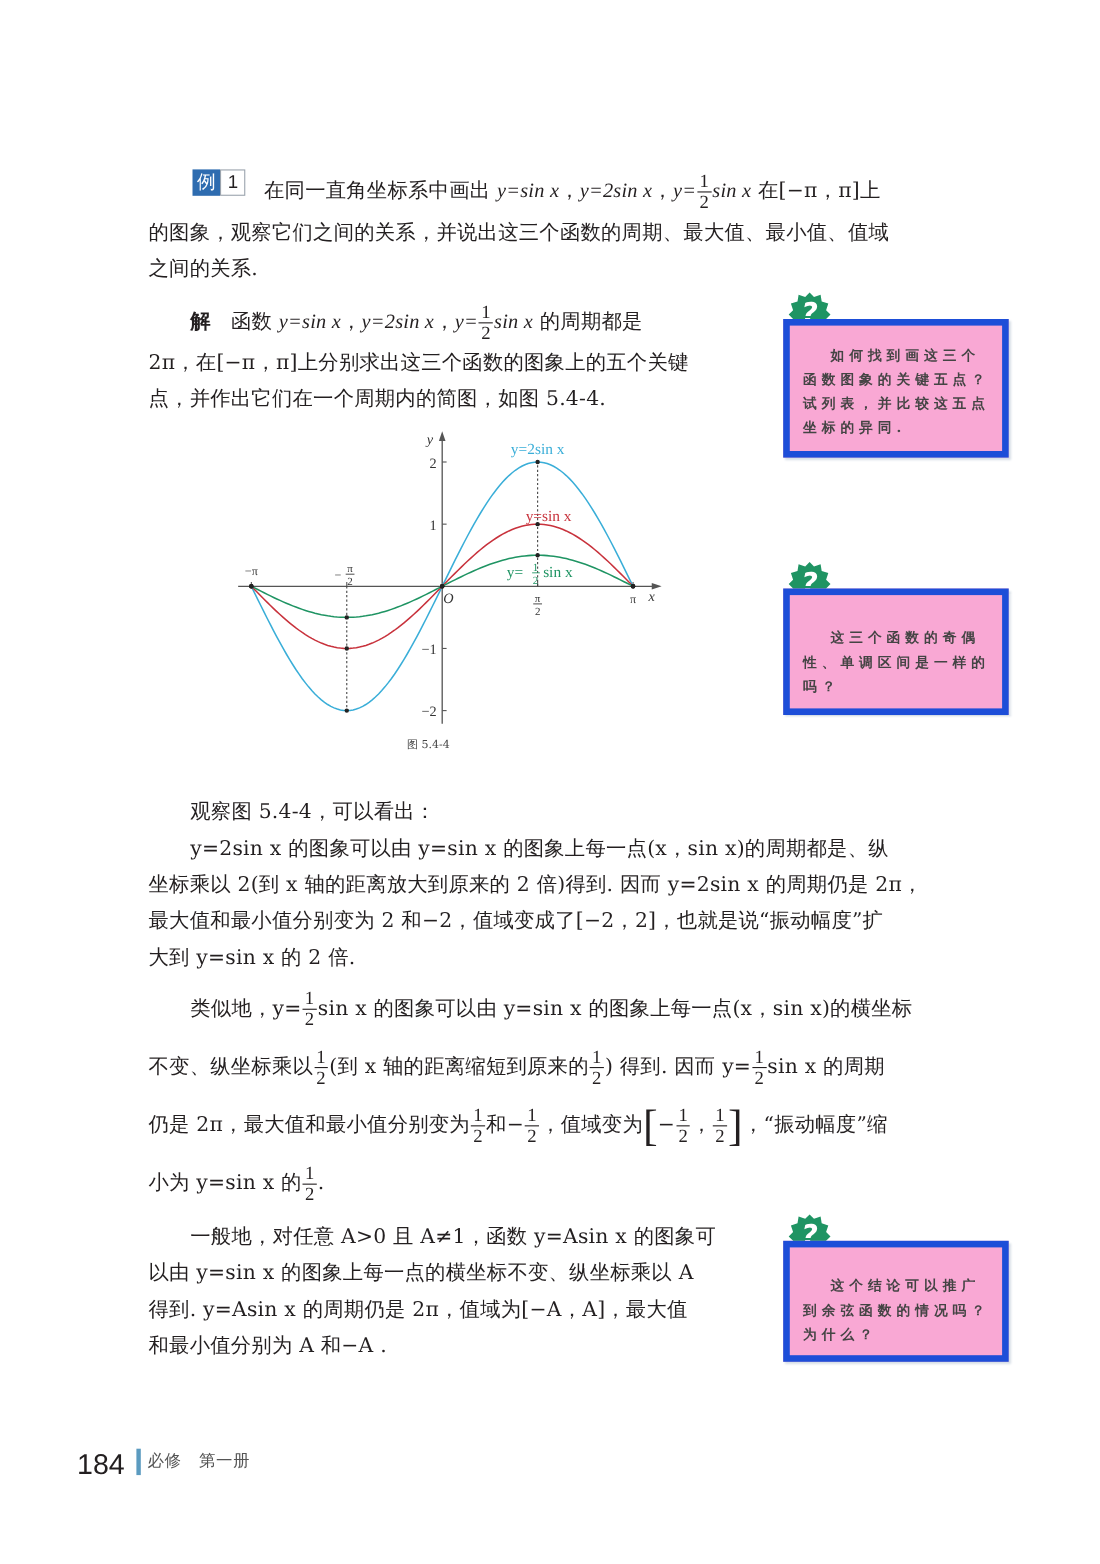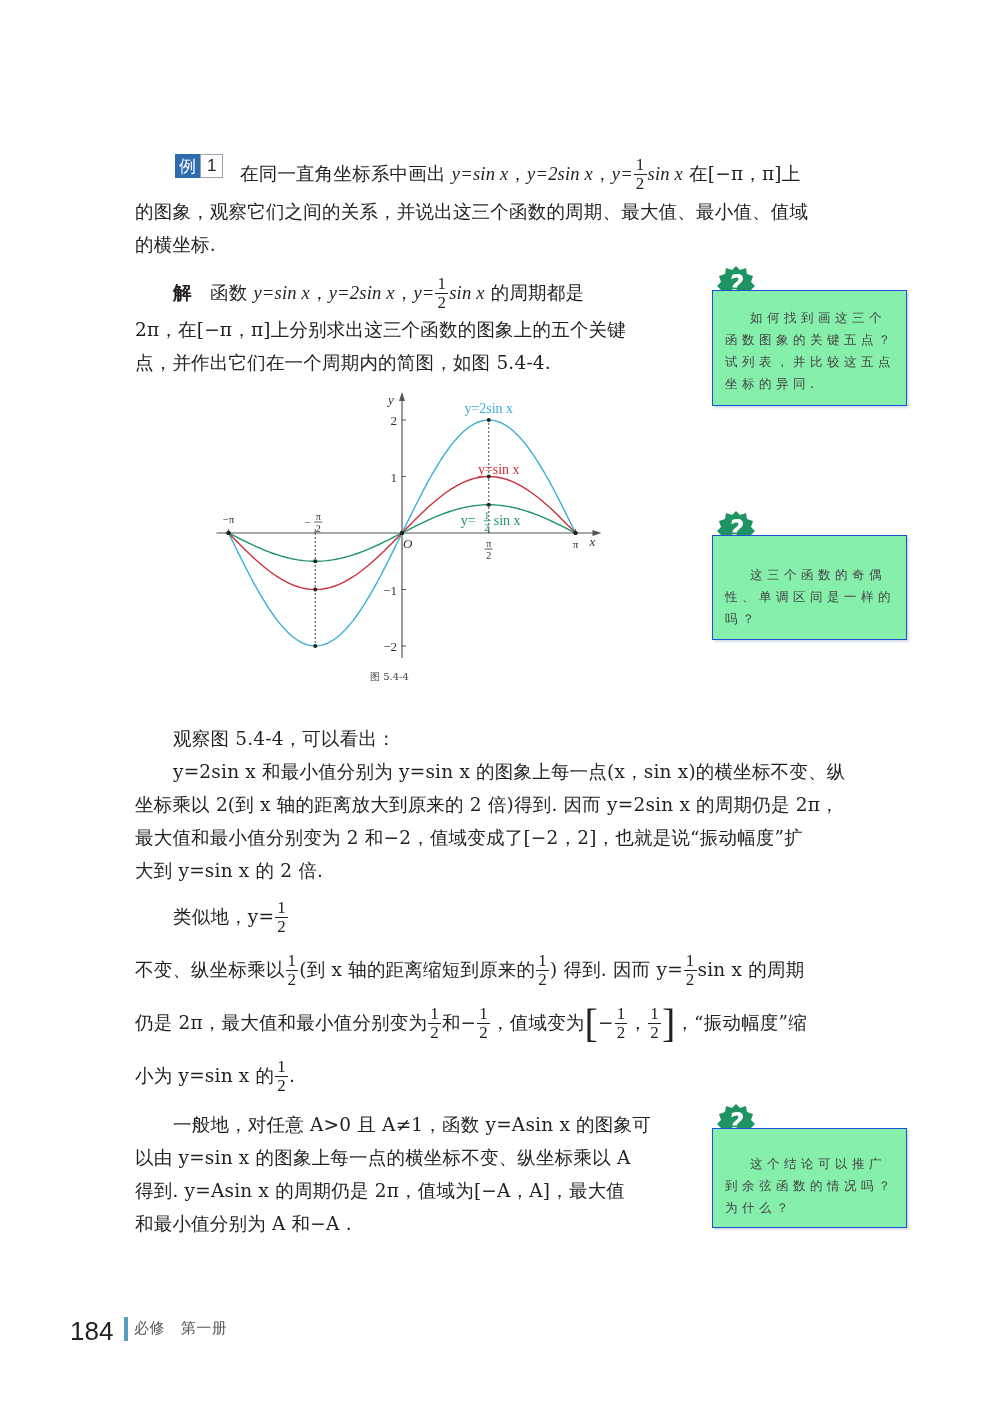--- a/index.html
+++ b/index.html
@@ -8,21 +8,21 @@
   .abs { position: absolute; }
   .line { position: absolute; font-size: 18.5px; line-height: 24px; white-space: nowrap; letter-spacing: 0.2px; }
   .m { font-family: "Liberation Serif", serif; font-style: italic; }
   .frac { display: inline-block; vertical-align: middle; text-align: center; font-family: "Liberation Serif", serif; font-size: 17px; line-height: 18px; margin: 0 1px; }
   .frac .num { display: block; padding: 0 2px; border-bottom: 1px solid #231f20; }
   .frac .den { display: block; padding: 0 2px; }
   .big-br { font-family: "Liberation Serif", serif; font-size: 40px; vertical-align: middle; line-height: 24px; font-weight: 200; }
   .ex-badge { position: absolute; left: 175px; top: 154px; height: 24px; display: flex; }
   .ex-badge .li { background: #2e6cb0; color: #fff; font-size: 17px; line-height: 24px; padding: 0 4px; font-family: "DejaVu Sans", sans-serif; }
   .ex-badge .no { border: 1px solid #9aa3ad; color: #231f20; font-size: 17px; line-height: 22px; padding: 0 6px; font-family: "Liberation Sans", sans-serif; background: #fff; }
-  .note { position: absolute; left: 712px; width: 193px; border: 1px solid #1d4ed8; box-shadow: 2px 2px 2px #d7dee6; background: #86efac; }
+  .note { position: absolute; left: 712px; width: 193px; border: 6px solid #1d4ed8; box-shadow: 2px 2px 2px #d7dee6; background: #f9a8d4; font-weight: bold; }
   .note .txt { font-family: "DejaVu Serif", serif; font-size: 12.5px; line-height: 22px; letter-spacing: 4.5px; color: #444; padding: 10px 10px 10px 12px; text-indent: 2em; white-space: normal; word-break: break-all; }
   .qicon { position: absolute; width: 40px; height: 40px; }
   .caption { position: absolute; left: 370px; top: 670px; font-size: 10px; color: #444; font-family: "DejaVu Serif", serif; }
   .footer-num { position: absolute; left: 70px; top: 1316px; font-family: "Liberation Sans", sans-serif; font-size: 26px; color: #231f20; }
   .footer-bar { position: absolute; left: 124px; top: 1317px; width: 4px; height: 24px; background: #5b9bc0; }
   .footer-txt { position: absolute; left: 134px; top: 1319px; font-size: 15px; color: #555; font-family: "DejaVu Serif", serif; letter-spacing: 0.5px; }
   svg text { font-family: "Liberation Serif", serif; }
 </style>
 </head>
 <body>
@@ -30,21 +30,21 @@
 <div class="ex-badge">
   <span class="li">例</span>
   <span class="no">1</span>
 </div>
 <div class="line" style="left:240px; top:156px;">
   <span>在同一直角坐标系中画出</span>
   <span class="m">y=sin x</span>，<span class="m">y=2sin x</span>，<span class="m">y=</span><span class="frac"><span class="num">1</span><span class="den">2</span></span><span class="m">sin x</span>
   <span>在[−π，π]上</span>
 </div>
 <div class="line" style="left:135px; top:200px;">的图象，观察它们之间的关系，并说出这三个函数的周期、最大值、最小值、值域</div>
-<div class="line" style="left:135px; top:233px;">的横坐标.</div>
+<div class="line" style="left:135px; top:233px;">之间的关系.</div>
 
 <div class="line" style="left:173px; top:275px;">
   <b style="font-family:'DejaVu Sans',sans-serif;">解</b>&nbsp;&nbsp;
   <span>函数</span>
   <span class="m">y=sin x</span>，<span class="m">y=2sin x</span>，<span class="m">y=</span><span class="frac"><span class="num">1</span><span class="den">2</span></span><span class="m">sin x</span>
   <span>的周期都是</span>
 </div>
 <div class="line" style="left:135px; top:318px;">2π，在[−π，π]上分别求出这三个函数的图象上的五个关键</div>
 <div class="line" style="left:135px; top:351px;">点，并作出它们在一个周期内的简图，如图 5.4-4.</div>
 
@@ -133,27 +133,27 @@
       <text x="460.75" y="524.75" font-size="14" fill="#1f9463">y=</text>
       <text x="486.75" y="518.75" text-anchor="middle" font-size="10" fill="#1f9463">1</text>
       <line x1="483.75" y1="520.75" x2="490.75" y2="520.75" stroke="#1f9463" stroke-width="0.8"></line>
       <text x="486.75" y="530.75" text-anchor="middle" font-size="10" fill="#1f9463">2</text>
       <text x="493.75" y="524.75" font-size="14" fill="#1f9463">sin x</text>
     </g>
 </svg>
 <div class="caption">图 5.4-4</div>
 
 <div class="line" style="left:173px; top:727px;">观察图 5.4-4，可以看出：</div>
-<div class="line" style="left:173px; top:760px;">y=2sin x 和最小值分别为 y=sin x 的图象上每一点(x，sin x)的横坐标不变、纵</div>
+<div class="line" style="left:173px; top:760px;">y=2sin x 的图象可以由 y=sin x 的图象上每一点(x，sin x)的周期都是、纵</div>
 <div class="line" style="left:135px; top:793px;">坐标乘以 2(到 x 轴的距离放大到原来的 2 倍)得到. 因而 y=2sin x 的周期仍是 2π，</div>
 <div class="line" style="left:135px; top:826px;">最大值和最小值分别变为 2 和−2，值域变成了[−2，2]，也就是说“振动幅度”扩</div>
 <div class="line" style="left:135px; top:859px;">大到 y=sin x 的 2 倍.</div>
 
 <div class="line" style="left:173px; top:899px;">
-  <span>类似地，y=</span><span class="frac"><span class="num">1</span><span class="den">2</span></span>
+  <span>类似地，y=</span><span class="frac"><span class="num">1</span><span class="den">2</span></span><span>sin x 的图象可以由 y=sin x 的图象上每一点(x，sin x)的横坐标</span>
 </div>
 <div class="line" style="left:135px; top:952px;">
   <span>不变、纵坐标乘以</span><span class="frac"><span class="num">1</span><span class="den">2</span></span><span>(到 x 轴的距离缩短到原来的</span><span class="frac"><span class="num">1</span><span class="den">2</span></span><span>) 得到. 因而 y=</span><span class="frac"><span class="num">1</span><span class="den">2</span></span><span>sin x 的周期</span>
 </div>
 <div class="line" style="left:135px; top:1005px;">
   <span>仍是 2π，最大值和最小值分别变为</span><span class="frac"><span class="num">1</span><span class="den">2</span></span><span>和−</span><span class="frac"><span class="num">1</span><span class="den">2</span></span><span>，值域变为</span><span class="big-br">[</span><span>−</span><span class="frac"><span class="num">1</span><span class="den">2</span></span><span>，</span><span class="frac"><span class="num">1</span><span class="den">2</span></span><span class="big-br">]</span><span>，“振动幅度”缩</span>
 </div>
 <div class="line" style="left:135px; top:1058px;">
   <span>小为 y=sin x 的</span><span class="frac"><span class="num">1</span><span class="den">2</span></span><span>.</span>
 </div>

